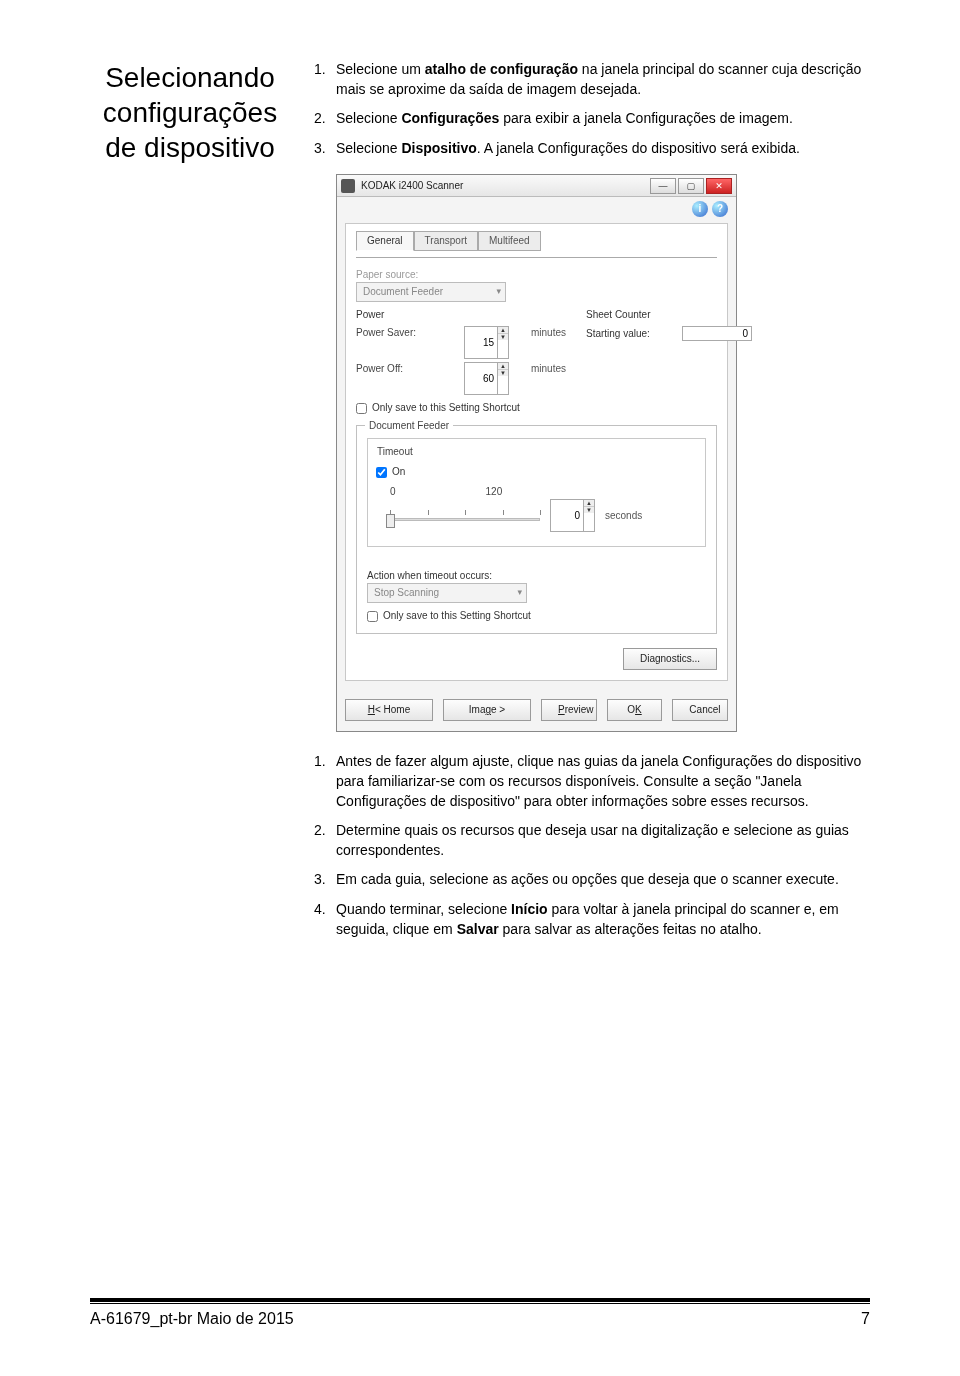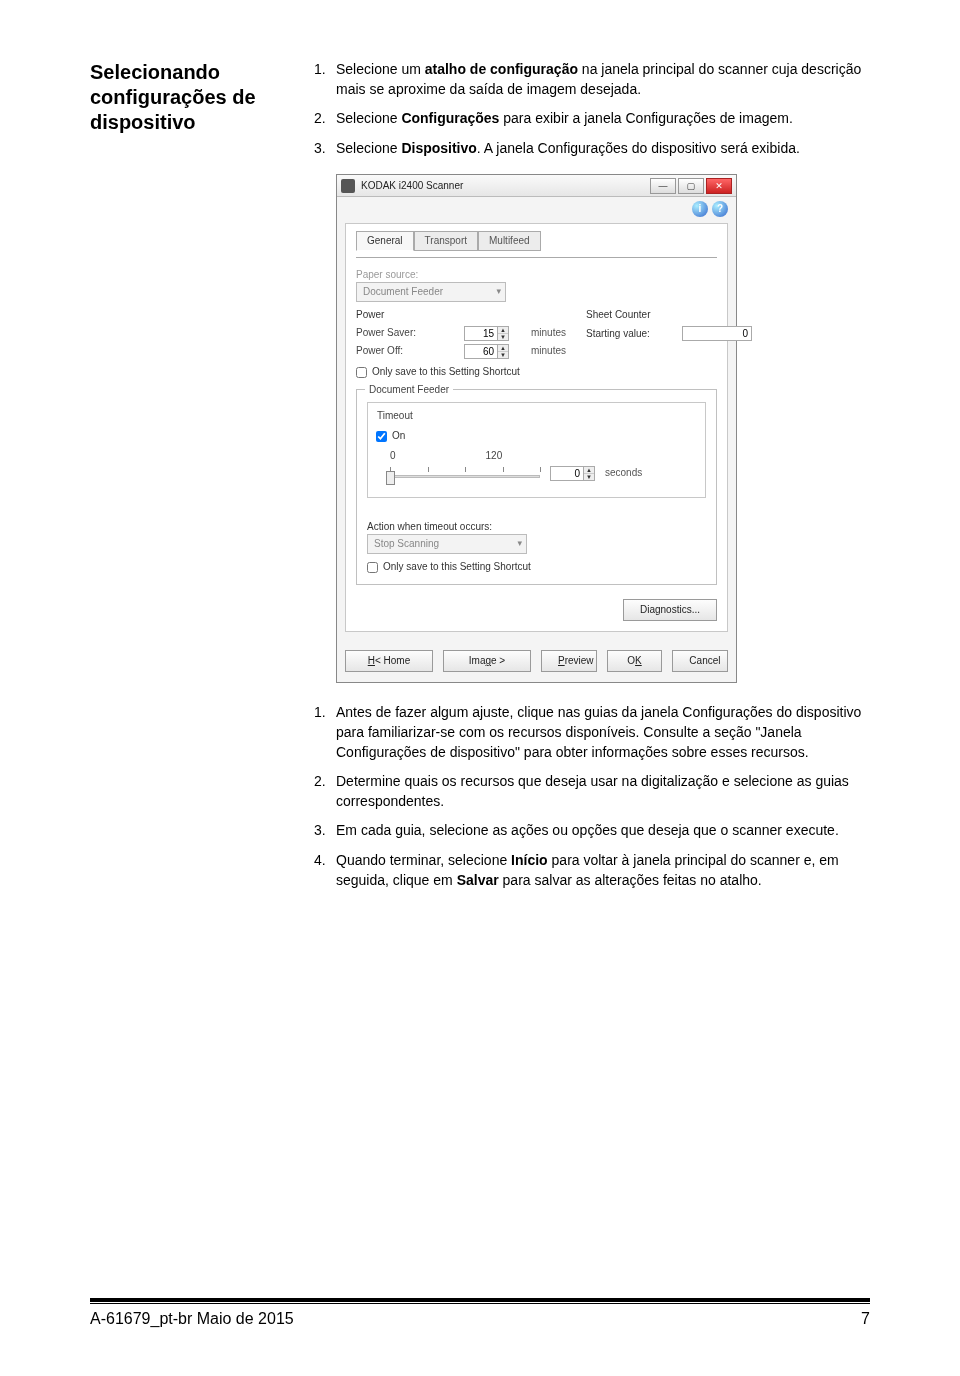--- a/index.html
+++ b/index.html
@@ -16,23 +16,24 @@
   }
   .columns {
     display: flex;
     gap: 24px;
   }
   .left-col {
     width: 200px;
     flex-shrink: 0;
   }
   .left-col h2 {
-    font-size: 20px;
-    font-weight: bold;
+    font-size: 28px;
+    font-weight: normal;
     line-height: 1.25;
+    text-align: center;
   }
   .right-col {
     flex: 1;
     font-size: 14px;
     line-height: 1.4;
   }
   .right-col ol {
     list-style: none;
     counter-reset: item;
   }
@@ -119,21 +120,21 @@
   }
   .twocols { display:flex; gap:20px; margin-top:6px;}
   .twocols > div { flex:1; }
   .grp-title { color:#333; margin-bottom:4px;}
   .row { display:flex; align-items:flex-start; gap:22px; margin:3px 0;}
   .row .lbl { width:86px; color:#444;}
   .spin {
     display:flex; align-items:stretch;
   }
   .spin input{
-    width:34px; border:1px solid #aaa; padding:1px 3px; font-size:10px; text-align:right;
+    width:34px; border:1px solid #aaa; padding:10px 3px; font-size:10px; text-align:right;
   }
   .spin .arrows{
     display:flex;flex-direction:column;border:1px solid #aaa;border-left:none;
   }
   .spin .arrows span{
     font-size:6px;line-height:6px;padding:0 2px;background:#eee;border-bottom:1px solid #ccc;
   }
   .spin .arrows span:last-child{border-bottom:none;}
   .unit{color:#555;}
   .sc-row{display:flex;align-items:center;gap:6px;}

